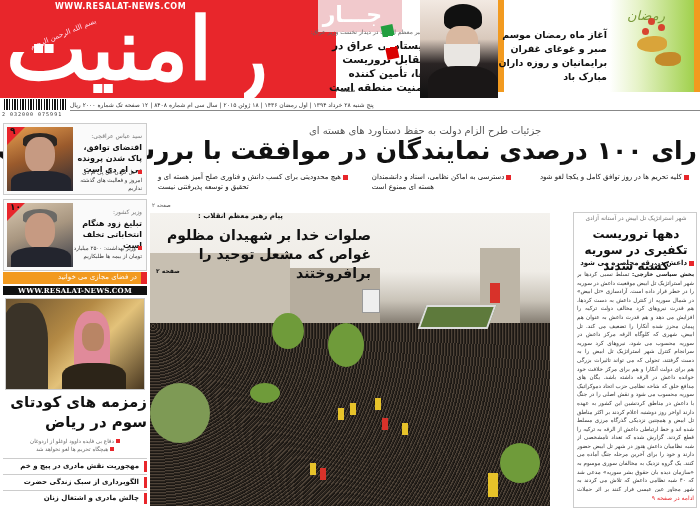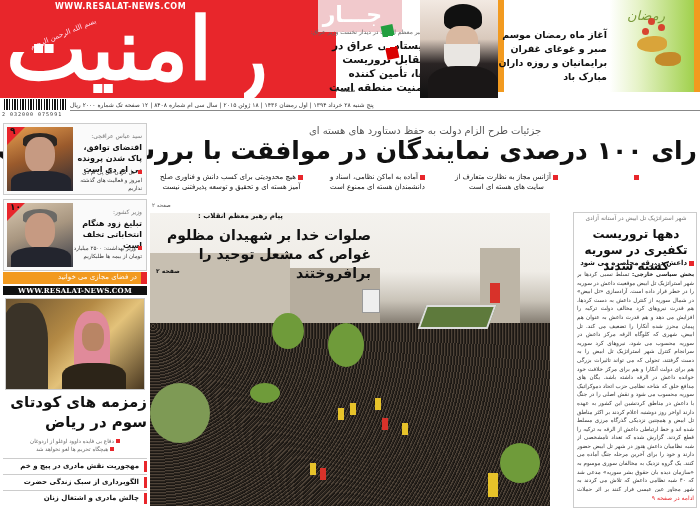--- a/index.html
+++ b/index.html
@@ -43,21 +43,21 @@
   #barcode { left: 4px; top: 99px; width: 64px; height: 11px; background: repeating-linear-gradient(90deg,#111 0 1px,#fff 1px 2px,#111 2px 4px,#fff 4px 5px,#111 5px 6px,#fff 6px 8px); }
   #barcode-num { left: 2px; top: 111px; font-size: 5px; letter-spacing: 1px; color: #333; font-family: "DejaVu Sans Mono", monospace; }
   #dateline { left: 70px; top: 101px; width: 630px; height: 9px; font-size: 6px; color: #333; direction: rtl; text-align: left; white-space: nowrap; }
   #rule { left: 70px; top: 110px; width: 630px; height: 1px; background: #888; }
 
   
   #kicker-main { left: 150px; top: 125px; width: 550px; font-size: 10px; color: #555; text-align: center; direction: rtl; }
   #headline-main { left: 152px; top: 136px; width: 545px; font-size: 25px; font-weight: bold; line-height: 30px; text-align: right; direction: rtl; white-space: nowrap; letter-spacing: -0.5px; }
 
   .bullets { left: 150px; top: 172px; width: 550px; height: 30px; display: flex; flex-direction: row-reverse; }
-  .bullet { flex: 1; font-size: 7px; line-height: 10px; direction: rtl; text-align: center; padding: 0 8px; }
+  .bullet { flex: 1; font-size: 7px; line-height: 10px; direction: rtl; text-align: left; padding: 0 8px; }
   .bullet .sq { display: inline-block; width: 5px; height: 5px; background: #e8262b; margin-left: 2px; vertical-align: middle; }
   #page2-lbl { left: 152px; top: 202px; font-size: 5.5px; color: #555; }
 
   
   .side-box { position: absolute; left: 3px; width: 144px; border: 1px solid #ccc; background: #fafafa; }
   .side-box .photo { position: absolute; left: 3px; top: 3px; width: 66px; height: 64px; background: linear-gradient(160deg,#e8a050 0%,#9a5a2c 45%,#2a2a35 100%); overflow: hidden; }
   .side-box .photo .head { position: absolute; left: 18px; top: 10px; width: 30px; height: 36px; background: #c69a82; border-radius: 45%; }
   .side-box .photo .hair { position: absolute; left: 16px; top: 6px; width: 34px; height: 14px; background: #2b2622; border-radius: 50% 50% 20% 20%; }
   .side-box .photo .suit { position: absolute; left: 4px; top: 44px; width: 60px; height: 24px; background: #23252e; border-radius: 40% 40% 0 0; }
   .side-box .corner { position: absolute; left: 3px; top: 3px; width: 0; height: 0; border-top: 18px solid #e8262b; border-right: 18px solid transparent; }
@@ -151,23 +151,22 @@
 <div class="orange-bar" style="left:694px;top:0;height:92px;"></div>
 
 <div id="barcode" class="abs"></div>
 <div id="barcode-num" class="abs">2 032000 075991</div>
 <div id="dateline" class="abs">پنج شنبه ۲۸ خرداد ۱۳۹۴ | اول رمضان ۱۴۳۶ | ۱۸ ژوئن ۲۰۱۵ | سال سی ام شماره ۸۴۰۸ | ۱۲ صفحه تک شماره ۲۰۰۰ ریال</div>
 <div id="rule" class="abs"></div>
 
 <div id="kicker-main" class="abs">جزئیات طرح الزام دولت به حفظ دستاورد های هسته ای</div>
 <div id="headline-main" class="abs">رای ۱۰۰ درصدی نمایندگان در موافقت با بررسی طرح هسته ای</div>
 <div class="abs bullets">
-  <div class="bullet"><span class="sq"></span></div>
-  <div class="bullet"><span class="sq"></span><span>آژانس مجاز به نظارت متعارف از سایت های هسته ای است</span></div>
-  <div class="bullet"><span class="sq"></span><span>آماده به اماکن نظامی، اسناد و دانشمندان هسته ای ممنوع است</span></div>
+  <div class="bullet"><span class="sq"></span><span>کلیه تحریم ها در روز توافق کامل و یکجا لغو شود</span></div>
+  <div class="bullet"><span class="sq"></span><span>دسترسی به اماکن نظامی، اسناد و دانشمندان هسته ای ممنوع است</span></div>
   <div class="bullet" style="flex:1.3"><span class="sq"></span><span>هیچ محدودیتی برای کسب دانش و فناوری صلح آمیز هسته ای و تحقیق و توسعه پذیرفتنی نیست</span></div>
 </div>
 <div id="page2-lbl" class="abs">صفحه ۲</div>
 
 <div class="side-box" style="top:123px;height:72px;">
   <div class="photo">
       <div class="hair"></div>
       <div class="head"></div>
       <div class="suit"></div>
     </div>

